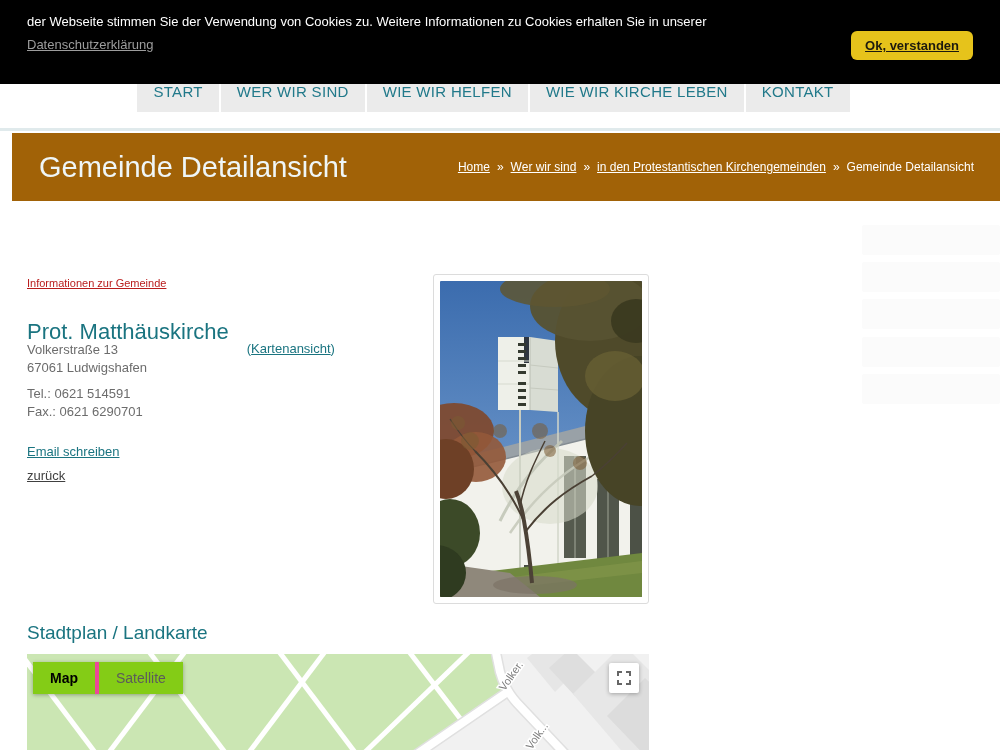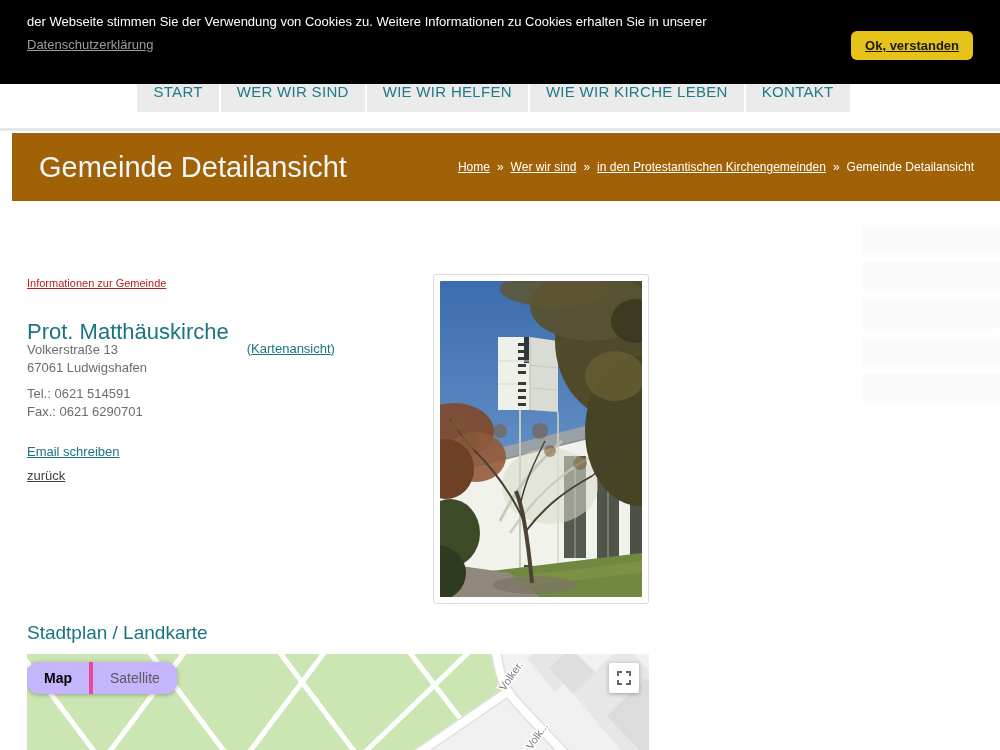--- a/index.html
+++ b/index.html
@@ -52,21 +52,21 @@
                border:1px solid #dcdcdc;border-radius:3px;padding:6px;}
   .photo-frame svg{display:block;border-radius:1px;}
 
   
   .faded-box{position:absolute;left:862px;width:138px;height:30px;background:#fbfbfb;border-radius:2px;}
 
   
   .h-map{position:absolute;top:622px;left:27px;margin:0;color:#1a7480;font-size:19px;font-weight:400;}
   .map-wrap{position:absolute;top:654px;left:27px;width:622px;height:96px;overflow:hidden;background:#f1f1f1;}
   .map-wrap > svg{position:absolute;top:0;left:0;}
-  .map-type{position:absolute;top:8px;left:0;display:flex;background:#c4b5fd;border-radius:12px;
+  .map-type{position:absolute;top:8px;left:6px;display:flex;background:#84cc16;border-radius:0;
             box-shadow:0 1px 4px rgba(0,0,0,.3);z-index:2;}
   .map-type-btn{height:32px;line-height:32px;padding:0 17px;font-size:14px;cursor:pointer;white-space:nowrap;}
   .map-btn-active{color:#000;font-weight:bold;}
   .map-btn-inactive{color:#5b5b5b;border-left:4px solid #ec4899;}
   .fullscreen-btn{position:absolute;top:9px;right:10px;width:30px;height:30px;background:#fff;border-radius:2px;
                   box-shadow:0 1px 4px rgba(0,0,0,.3);display:flex;align-items:center;justify-content:center;
                   cursor:pointer;z-index:2;}
   .street-label{font-size:11px;fill:#7d7d7d;stroke:#fff;stroke-width:3px;paint-order:stroke;
                 font-family:"Liberation Sans",sans-serif;}
 </style>

